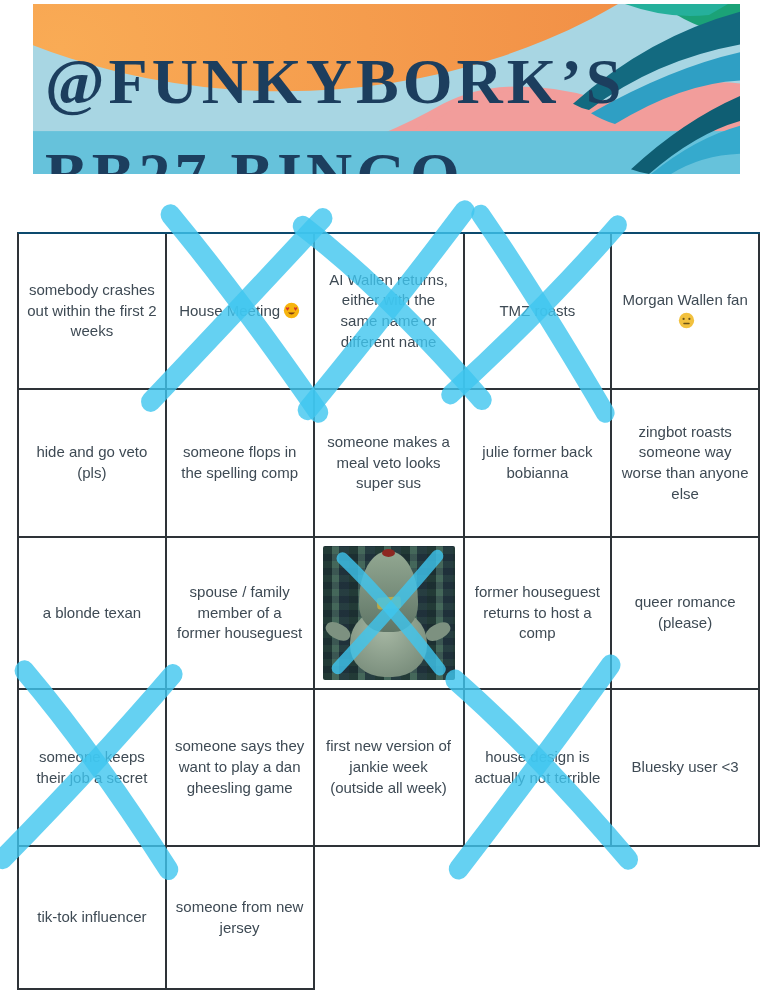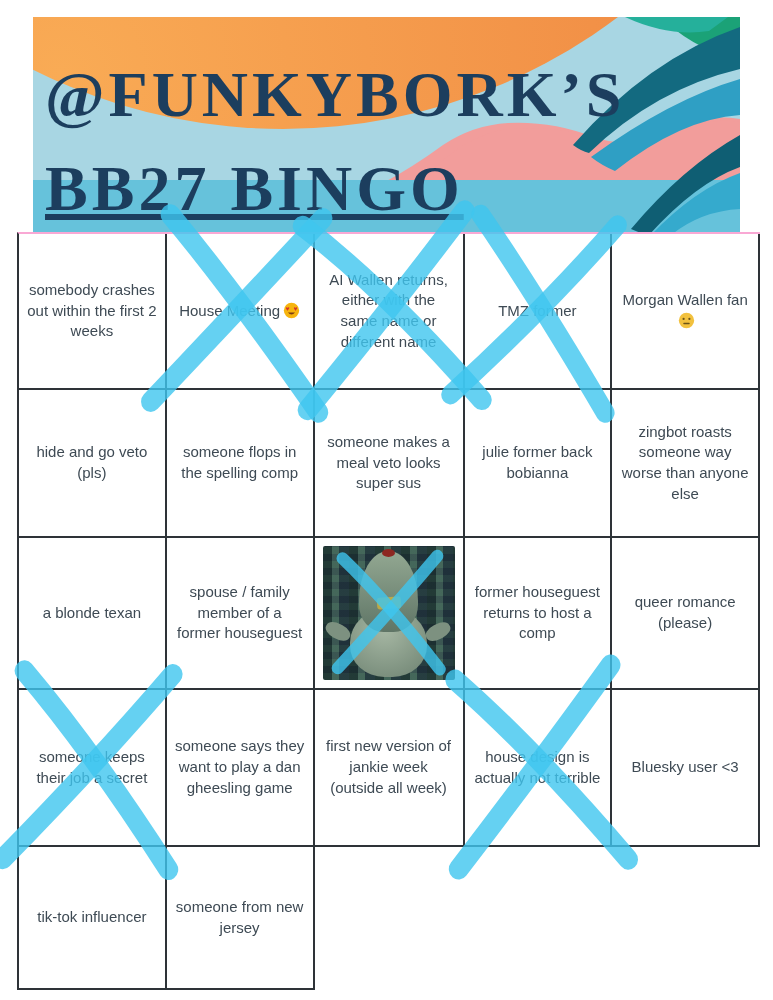--- a/index.html
+++ b/index.html
@@ -1,32 +1,32 @@
 <!DOCTYPE html>
 <html><head>
 <meta charset="utf-8">
 <style>
   html,body{margin:0;padding:0;background:#ffffff;}
   body{width:773px;height:1000px;position:relative;overflow:hidden;
        font-family:"Liberation Sans", sans-serif;}
 
   
-  .banner{position:absolute;left:33px;top:17px;width:707px;height:218px;overflow:hidden;}
+  .banner{position:absolute;left:33px;top:4px;width:707px;height:170px;overflow:hidden;}
   .banner svg{position:absolute;left:0;top:0;width:100%;height:100%;display:block;}
   .title{position:absolute;left:12px;color:#1c3e5e;
          font-family:"Liberation Serif", serif;font-weight:700;
          font-size:64px;letter-spacing:4px;white-space:nowrap;line-height:1;}
   .title.l1{top:46px;}
   .title.l2{top:140px;text-decoration:underline;}
 
   
   .grid{position:absolute;left:17px;top:232px;width:741px;
         display:grid;grid-template-columns:repeat(5,1fr);
         grid-template-rows:156px 148px 152px 157px 143px;
-        border-top:2px solid #f9a8d4;border-left:2px solid #2e3338;}
+        border-top:2px solid #0c4a6e;border-left:2px solid #2e3338;}
   .cell{border-right:2px solid #2e3338;border-bottom:2px solid #2e3338;
         position:relative;display:flex;align-items:center;justify-content:center;
         text-align:center;padding:6px 8px;box-sizing:border-box;background:#fff;}
   .cell .t{font-size:15px;line-height:1.38;color:#3e4a54;}
   .emoji{display:inline-block;width:17px;height:17px;vertical-align:-3px;margin-left:3px;}
 
   
   .xmark{position:absolute;left:-12%;top:-12%;width:124%;height:124%;
          pointer-events:none;z-index:6;overflow:visible;}
   .xmark path{fill:none;stroke:#3fc5ef;stroke-width:10;stroke-linecap:round;opacity:.8;}
@@ -112,21 +112,21 @@
 
   <div class="cell">
     <span class="t">AI Wallen returns, either with the same name or different name</span>
     <svg class="xmark big r2" viewBox="0 0 100 100" preserveAspectRatio="none">
         <path d="M10 6 Q50 40 94 96"></path>
         <path d="M92 4 Q55 45 6 95"></path>
       </svg>
   </div>
 
   <div class="cell">
-    <span class="t">TMZ former</span>
+    <span class="t">TMZ roasts</span>
     <svg class="xmark big r3" viewBox="0 0 100 100" preserveAspectRatio="none">
         <path d="M14 4 Q50 44 92 98"></path>
         <path d="M88 2 Q54 48 8 97"></path>
       </svg>
   </div>
 
   <div class="cell">
     <span class="t"><span>Morgan Wallen fan</span><svg class="emoji" viewBox="0 0 20 20">
           <circle cx="10" cy="10" r="9" fill="#f2c13e"></circle>
           <circle cx="6.6" cy="8.2" r="1.3" fill="#6b5418"></circle>

